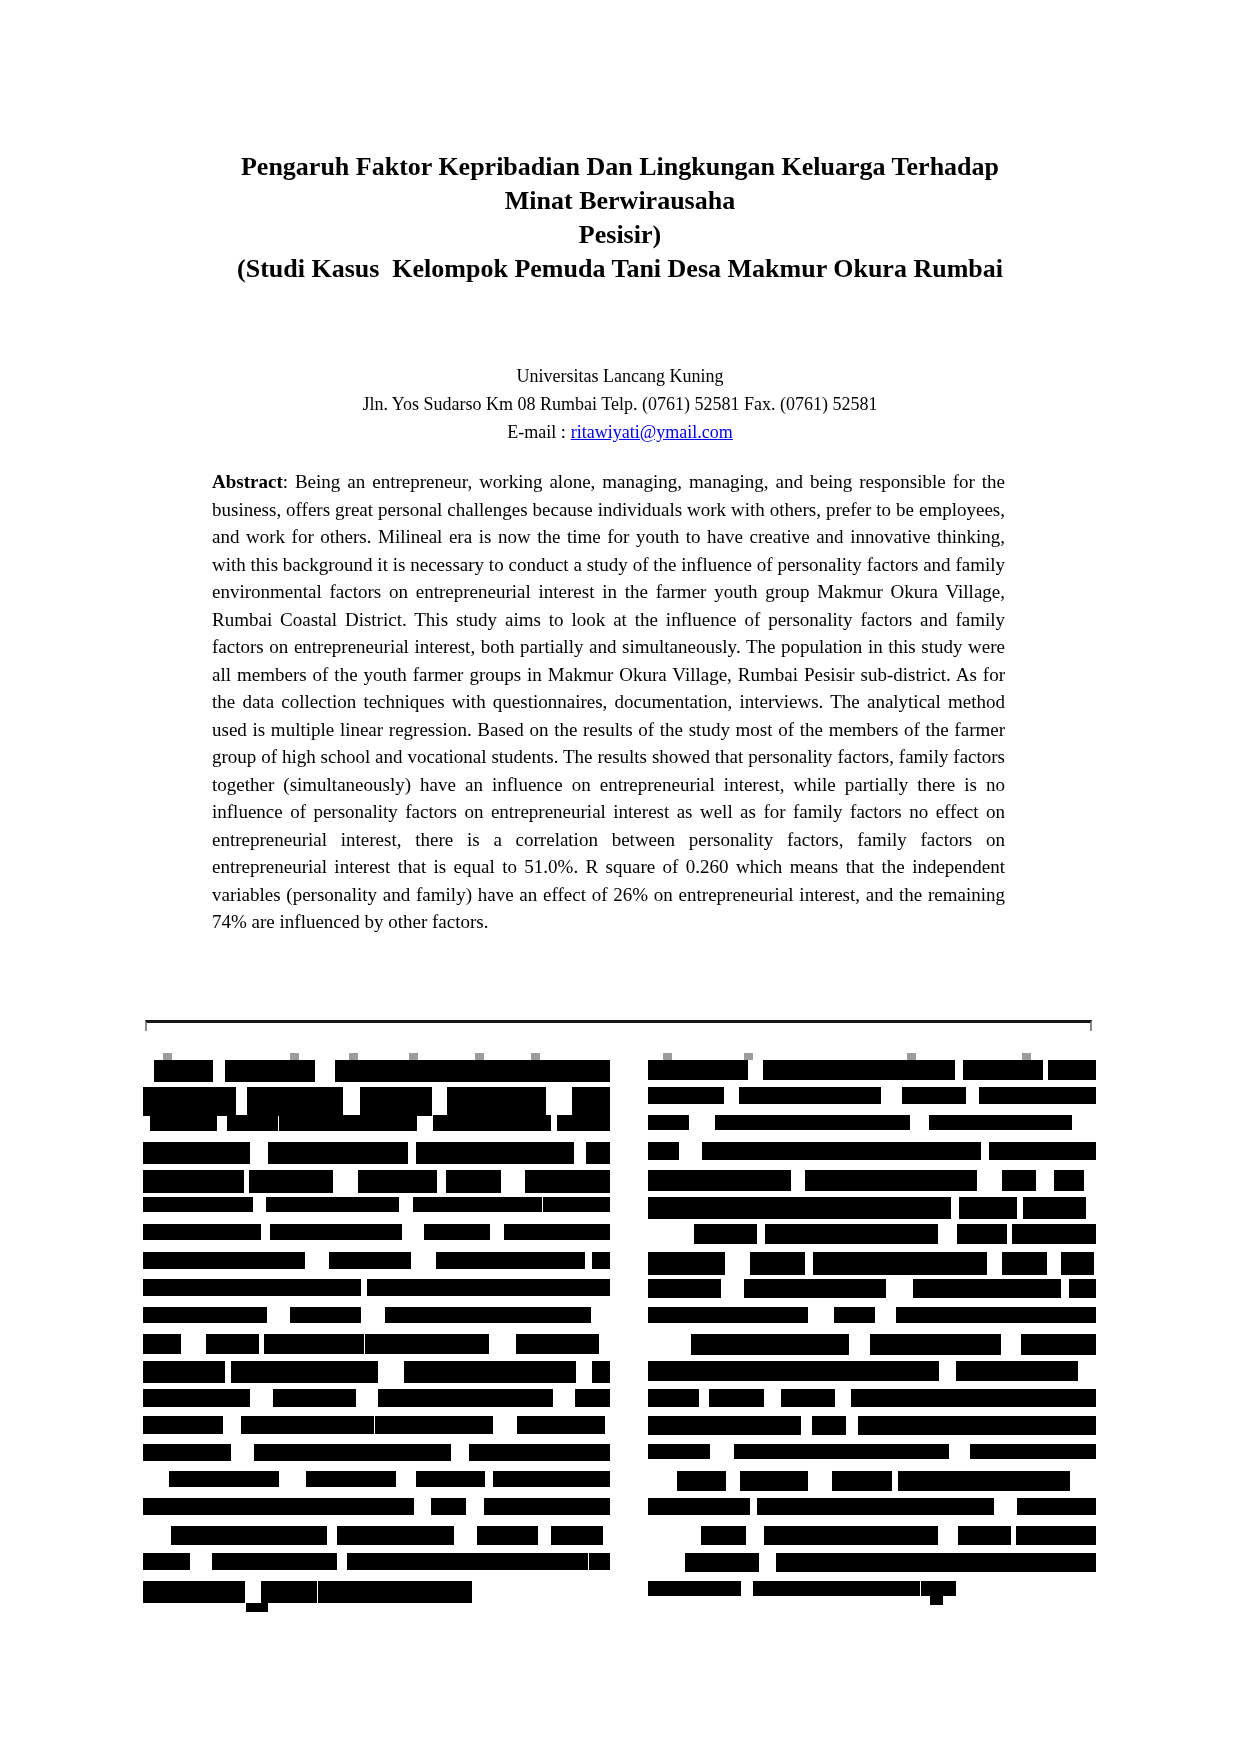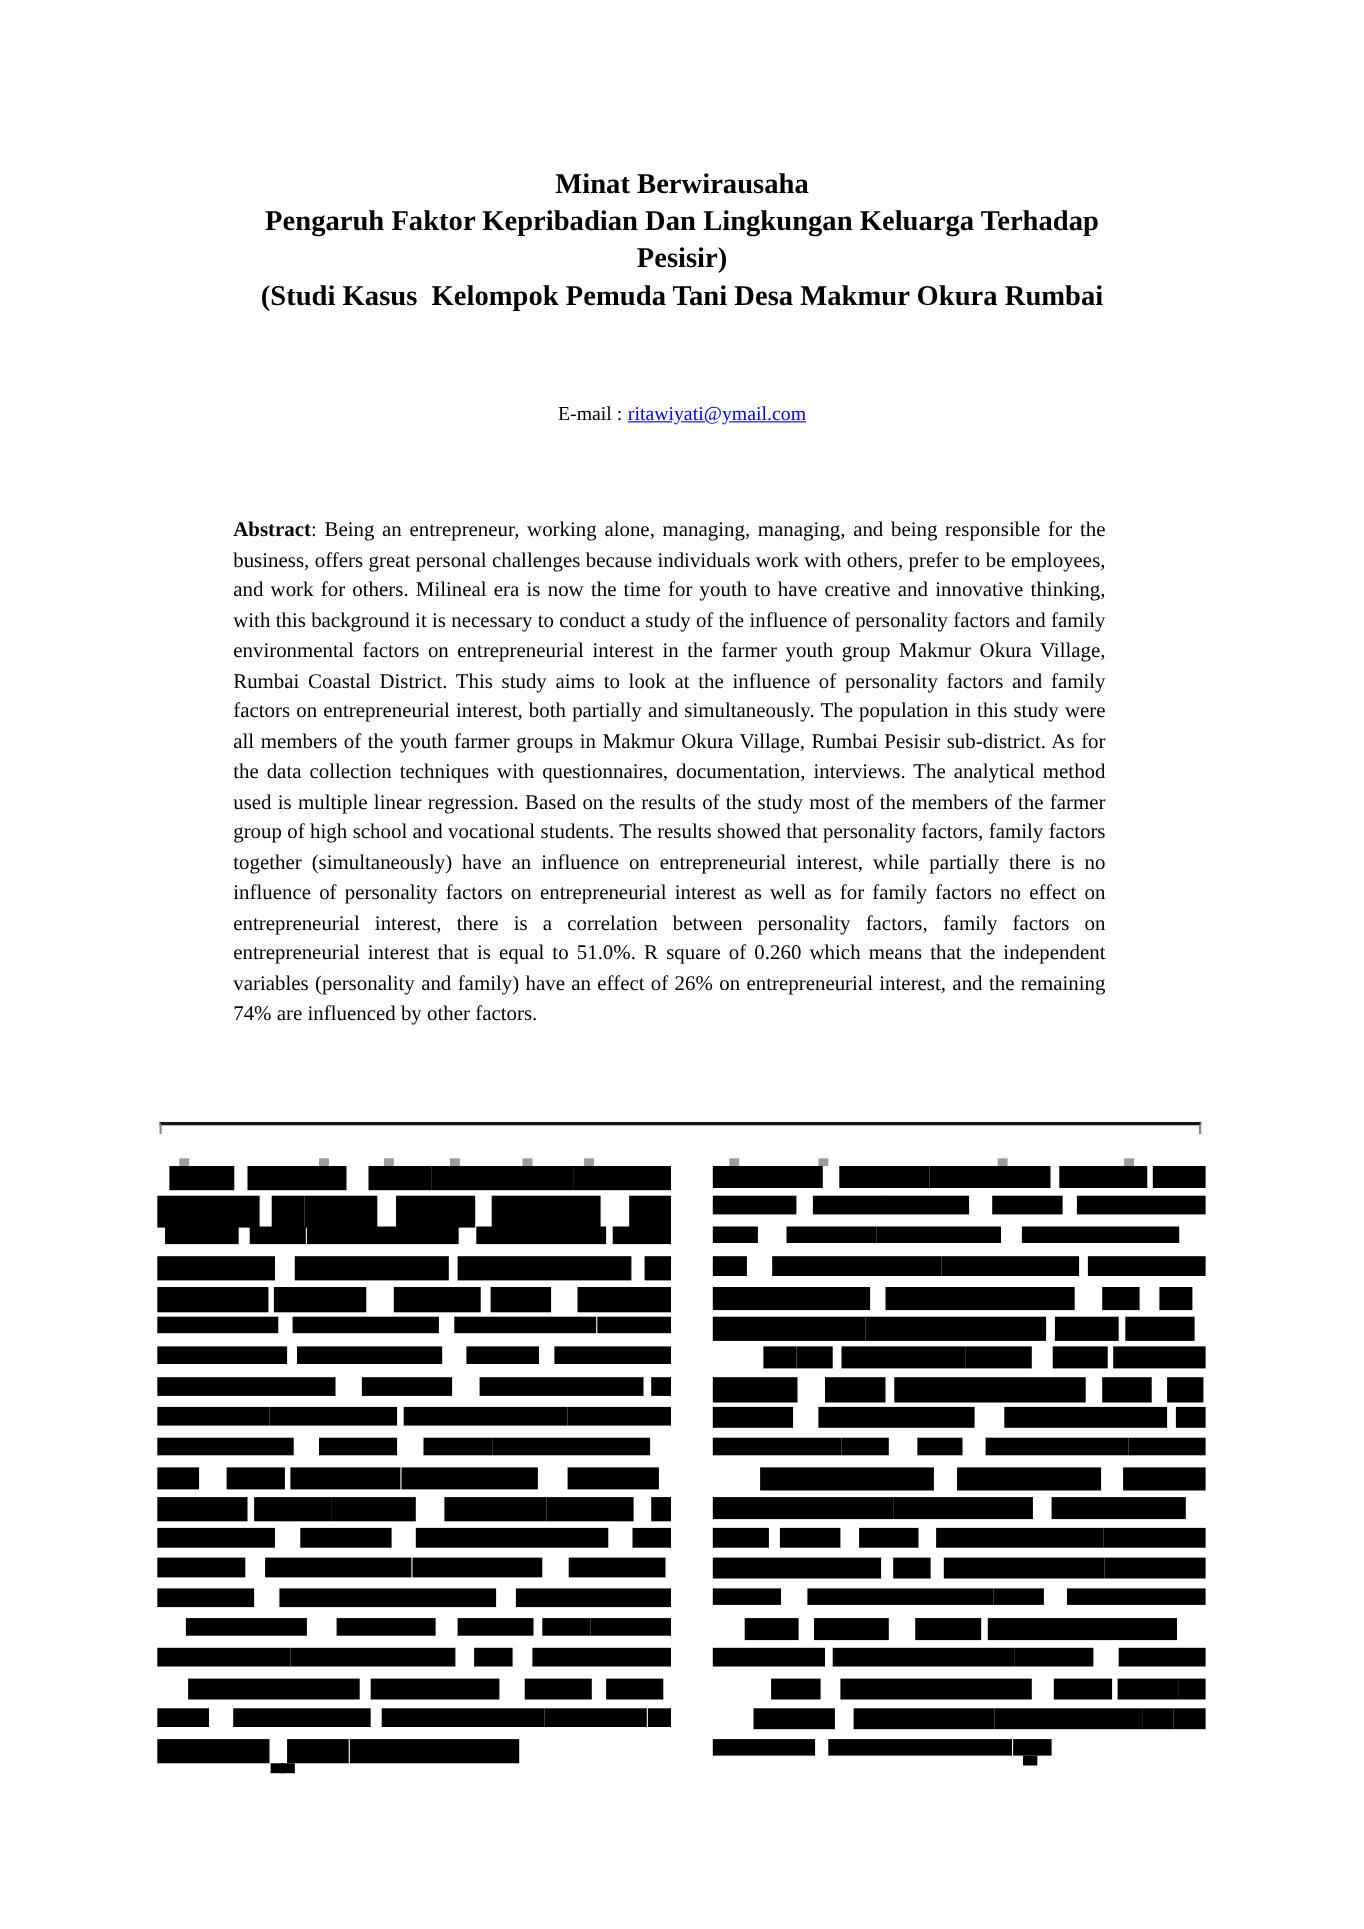--- a/index.html
+++ b/index.html
@@ -72,28 +72,30 @@
   }
   .red-block { position: absolute; background: #000000; }
   .red-nub { position: absolute; background: #9c9c9c; }
 </style>
 </head>
 <body>
 
 <div class="page">
 
   <div class="title-block">
+    <div class="title-line">Pengaruh Faktor Kepribadian Dan Lingkungan Keluarga Terhadap</div>
     <div class="title-line">Minat Berwirausaha</div>
-    <div class="title-line">Pengaruh Faktor Kepribadian Dan Lingkungan Keluarga Terhadap</div>
     <div class="title-line">Pesisir)</div>
     <div class="title-line">(Studi Kasus  Kelompok Pemuda Tani Desa Makmur Okura Rumbai</div>
   </div>
 
 
   <div class="affiliation">
+    <div>Universitas Lancang Kuning</div>
+    <div>Jln. Yos Sudarso Km 08 Rumbai Telp. (0761) 52581 Fax. (0761) 52581</div>
     <div>
       <span>E-mail :</span><a class="email-link">ritawiyati@ymail.com</a>
     </div>
   </div>
 
   <div class="abstract">
     <span class="label">Abstract</span><span>: Being an entrepreneur, working alone, managing, managing, and being responsible for the business, offers great personal challenges because individuals work with others, prefer to be employees, and work for others. Milineal era is now the time for youth to have creative and innovative thinking, with this background it is necessary to conduct a study of the influence of personality factors and family environmental factors on entrepreneurial interest in the farmer youth group Makmur Okura Village, Rumbai Coastal District. This study aims to look at the influence of personality factors and family factors on entrepreneurial interest, both partially and simultaneously. The population in this study were all members of the youth farmer groups in Makmur Okura Village, Rumbai Pesisir sub-district. As for the data collection techniques with questionnaires, documentation, interviews. The analytical method used is multiple linear regression. Based on the results of the study most of the members of the farmer group of high school and vocational students. The results showed that personality factors, family factors together (simultaneously) have an influence on entrepreneurial interest, while partially there is no influence of personality factors on entrepreneurial interest as well as for family factors no effect on entrepreneurial interest, there is a correlation between personality factors, family factors on entrepreneurial interest that is equal to 51.0%. R square of 0.260 which means that the independent variables (personality and family) have an effect of 26% on entrepreneurial interest, and the remaining 74% are influenced by other factors.</span>
   </div>
 
 

